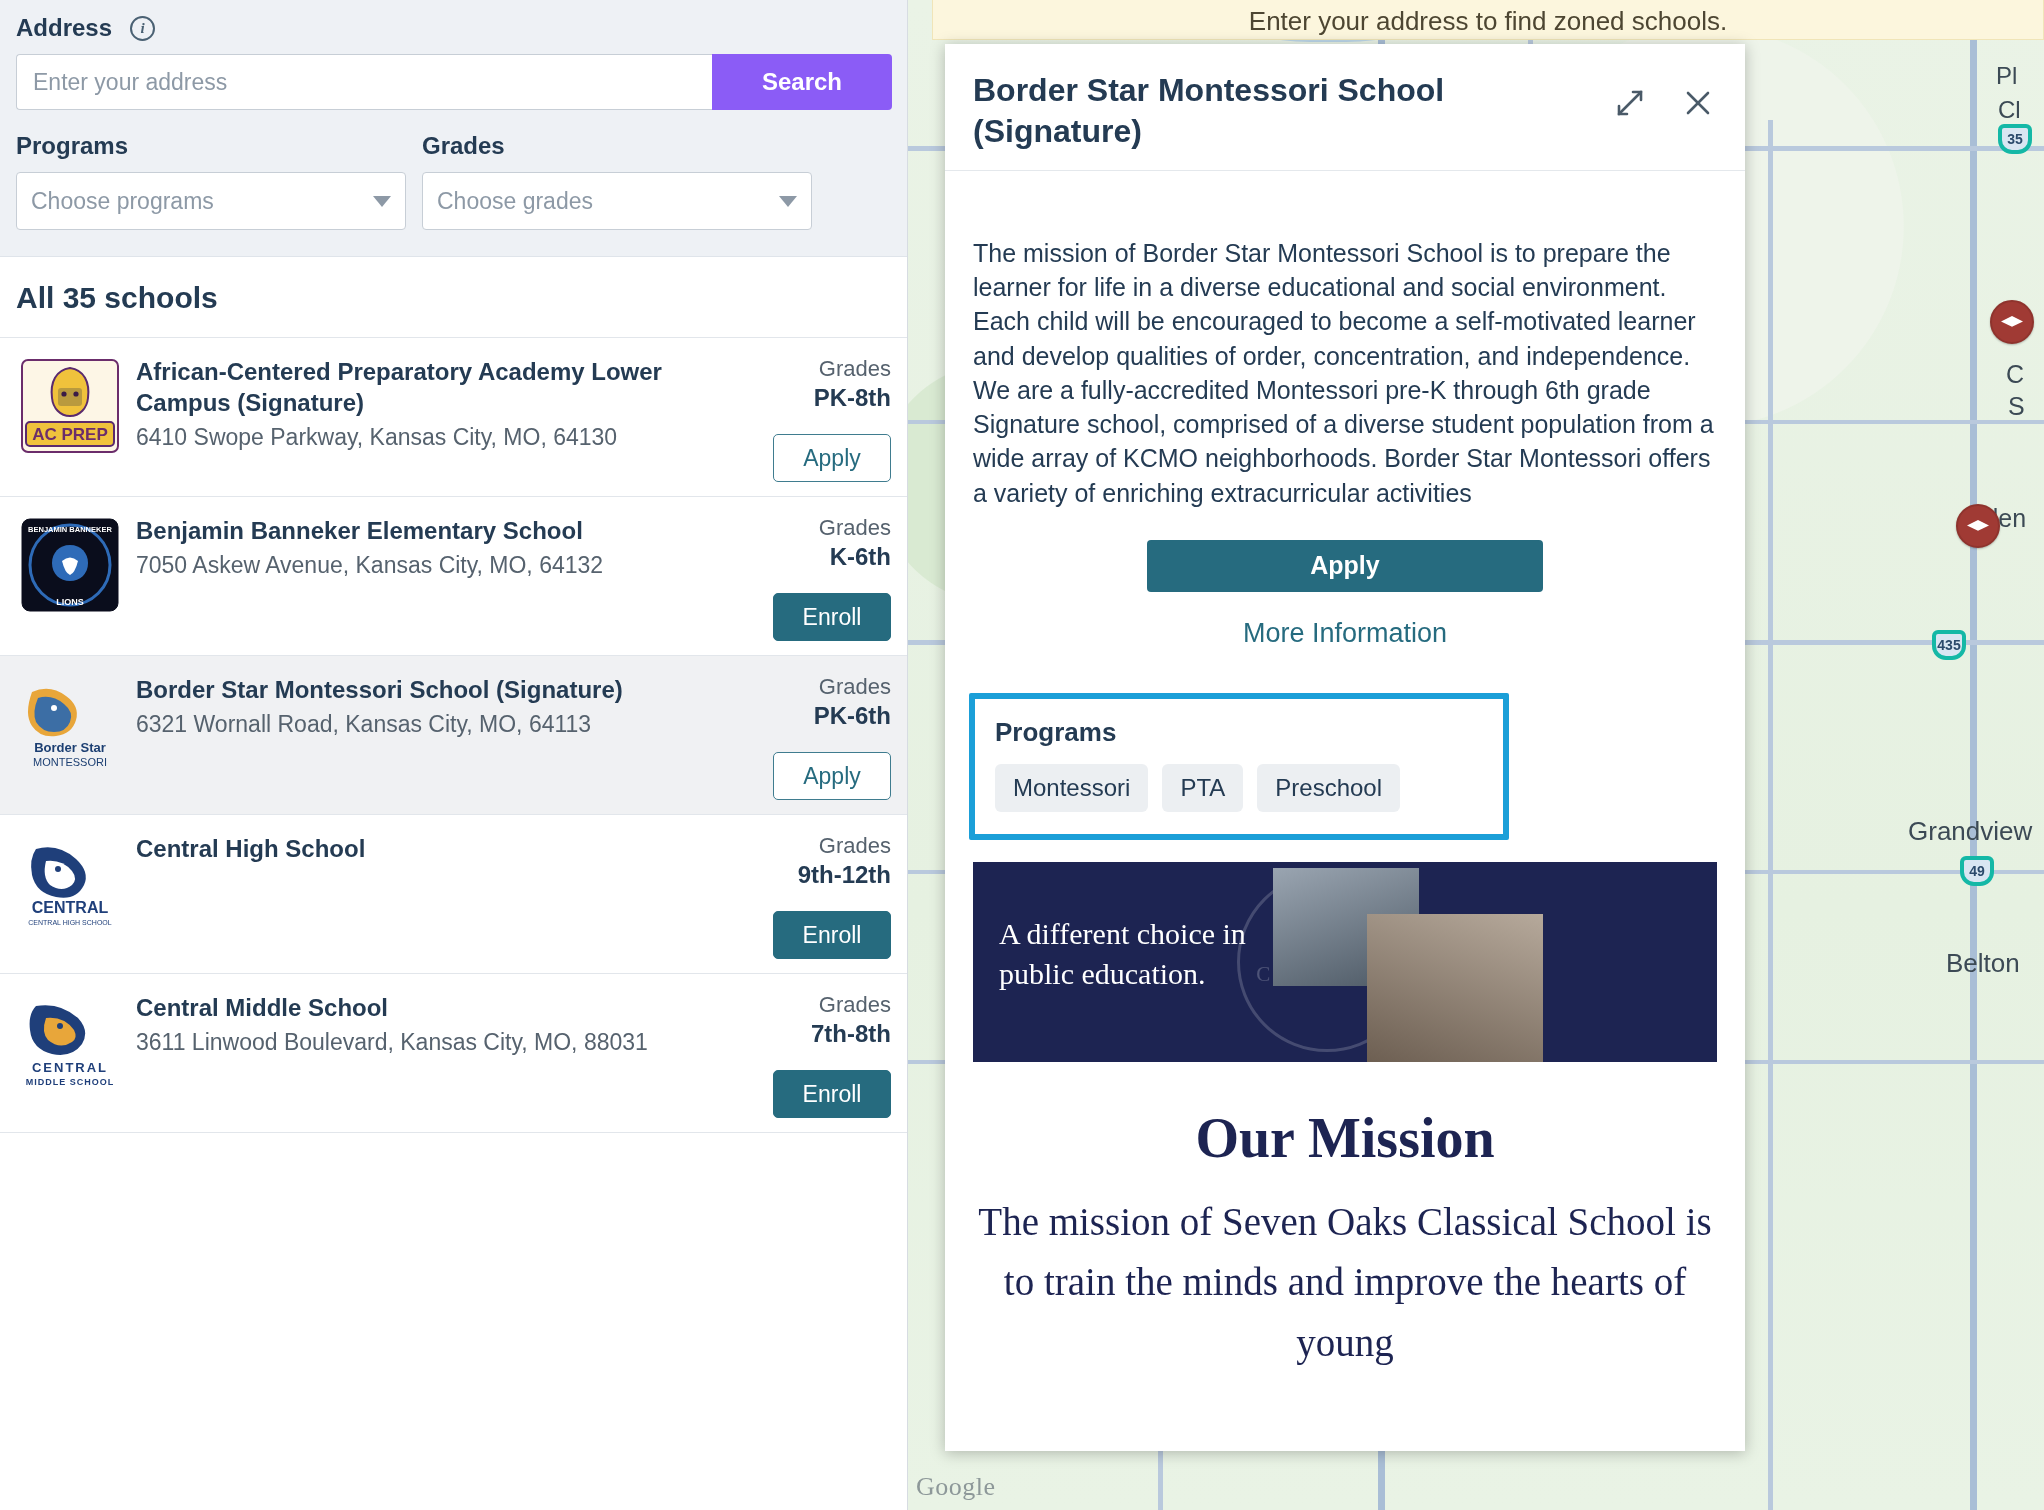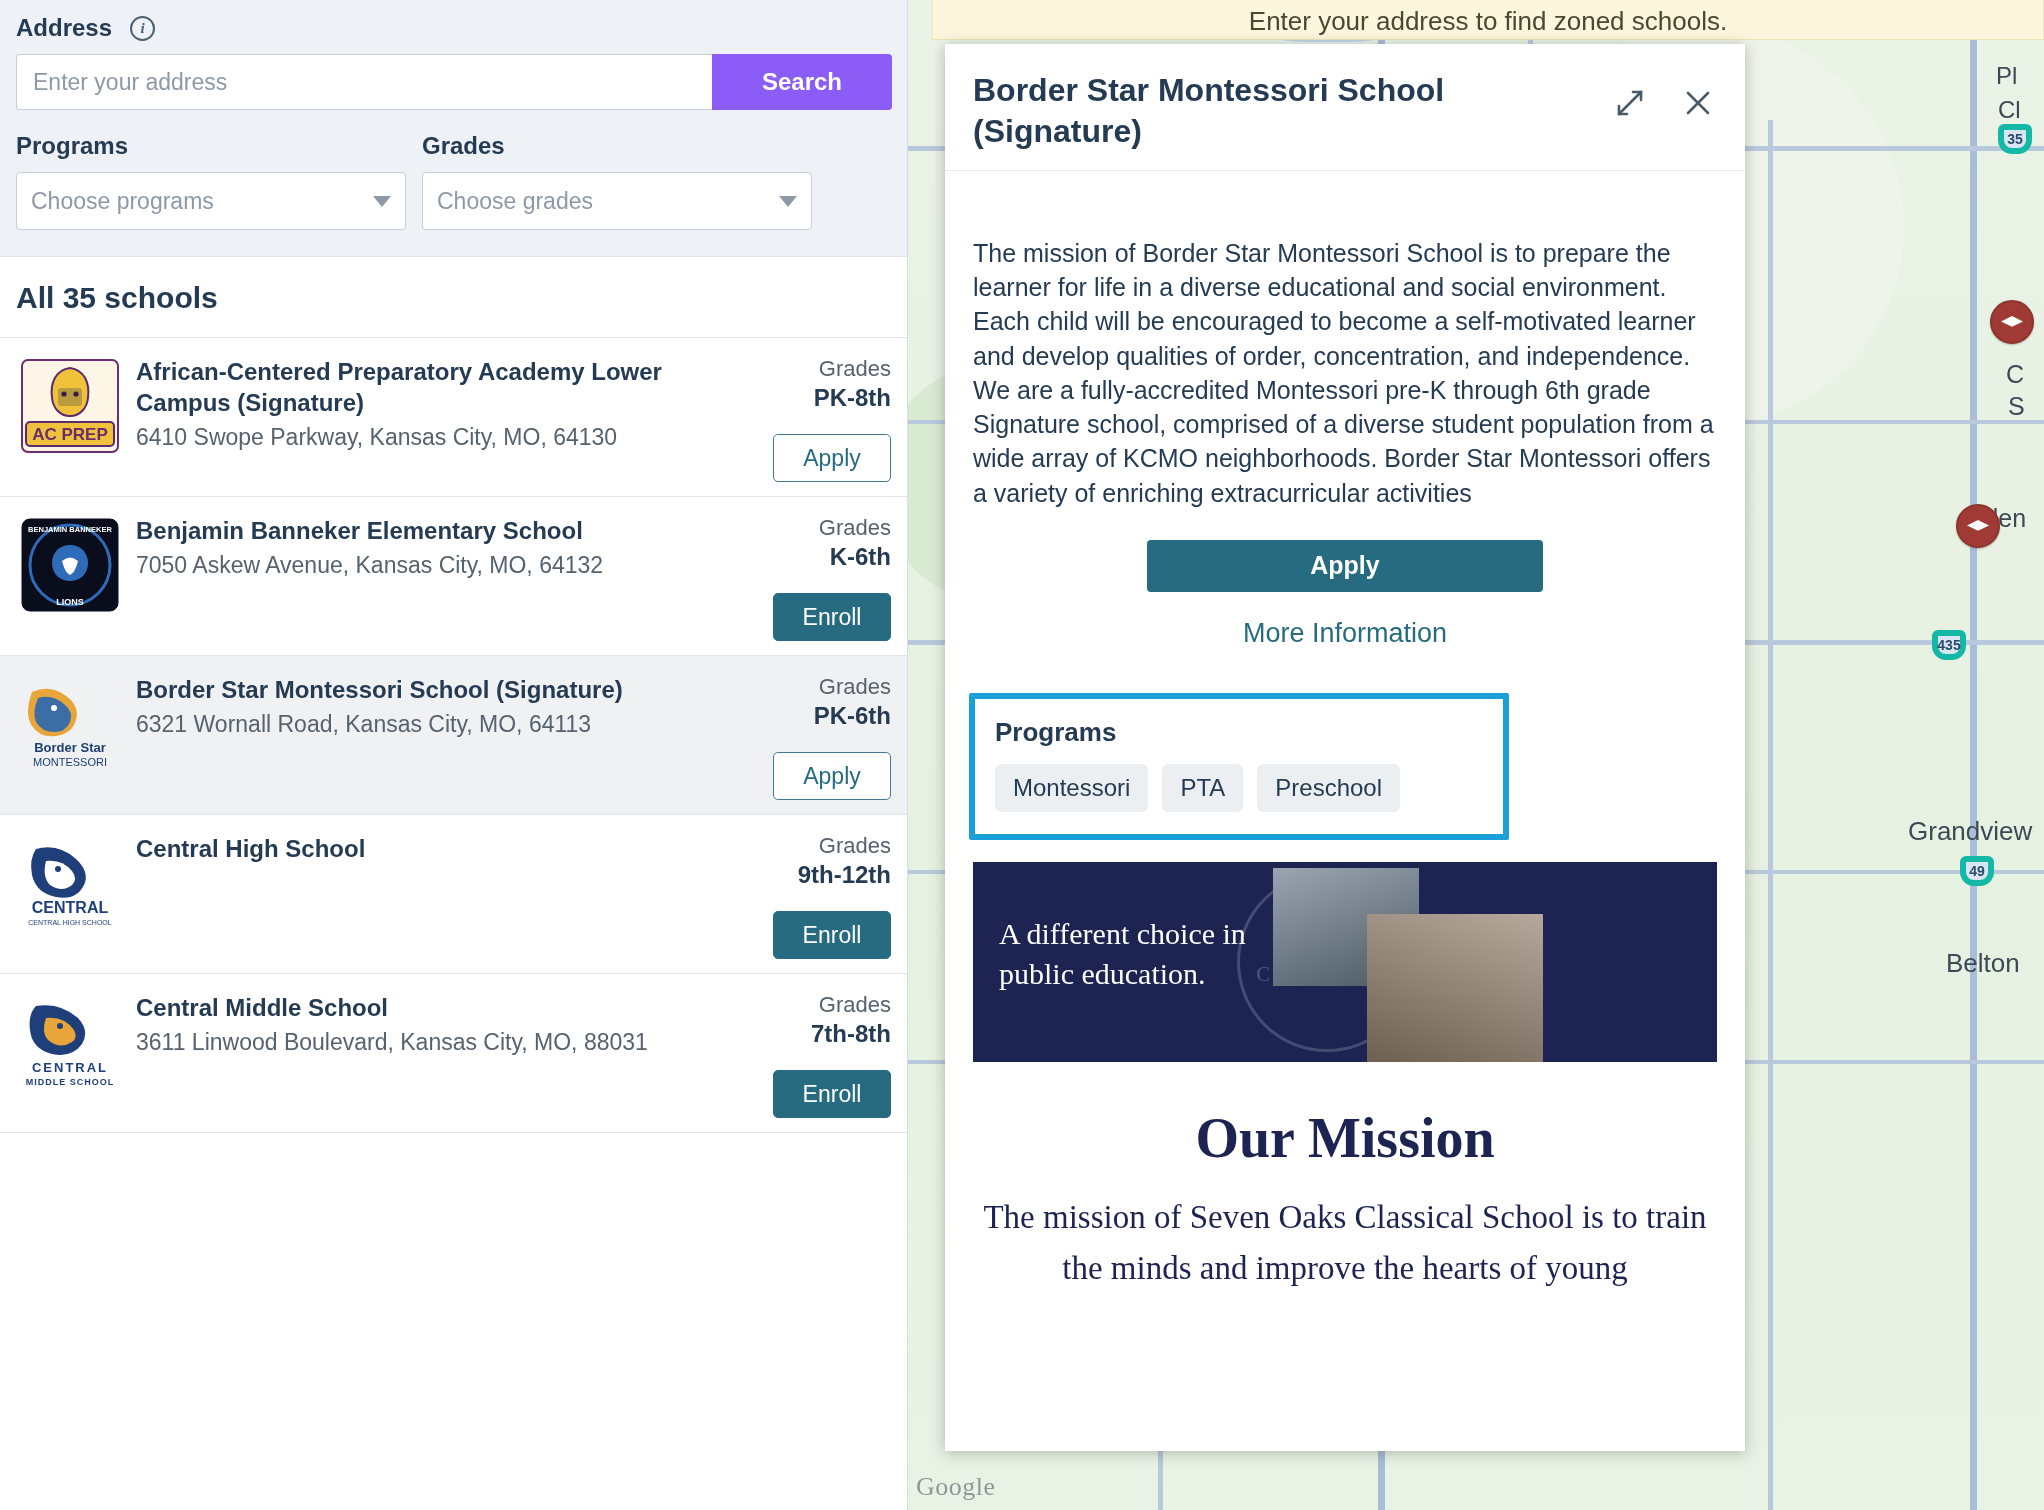--- a/index.html
+++ b/index.html
@@ -214,21 +214,21 @@
     font-size: 23px;
     color: #5b6b78;
     font-family: "Liberation Sans", sans-serif;
     white-space: nowrap;
   }
   .map-label.dark { color: #3c4a55; }
   .shield {
     position: absolute;
     width: 34px; height: 30px;
     background: #d9e6f2;
-    border: 6px solid #14b8a6;
+    border: 4px solid #14b8a6;
     border-radius: 6px 6px 14px 14px;
     color: #2b4a6b;
     font-size: 14px;
     font-weight: bold;
     display: flex; align-items: center; justify-content: center;
     font-family: "Liberation Sans", sans-serif;
   }
   .pin {
     position: absolute;
     width: 44px; height: 44px;
@@ -398,21 +398,21 @@
     text-align: center;
     font-family: "Liberation Serif", serif;
     font-size: 56px;
     font-weight: bold;
     color: #1d2452;
   }
   .mission-body {
     margin-top: 22px;
     text-align: center;
     font-family: "Liberation Serif", serif;
-    font-size: 33px;
+    font-size: 39px;
     line-height: 1.55;
     color: #1d2452;
   }
 </style>
 </head>
 <body>
 
 <div class="app">
 
   <div class="map">

